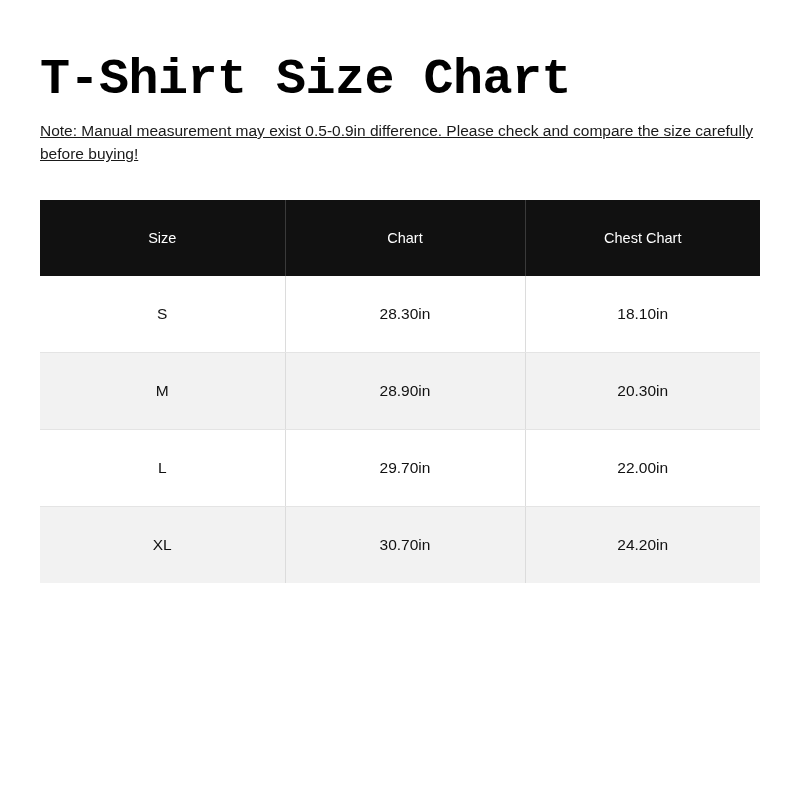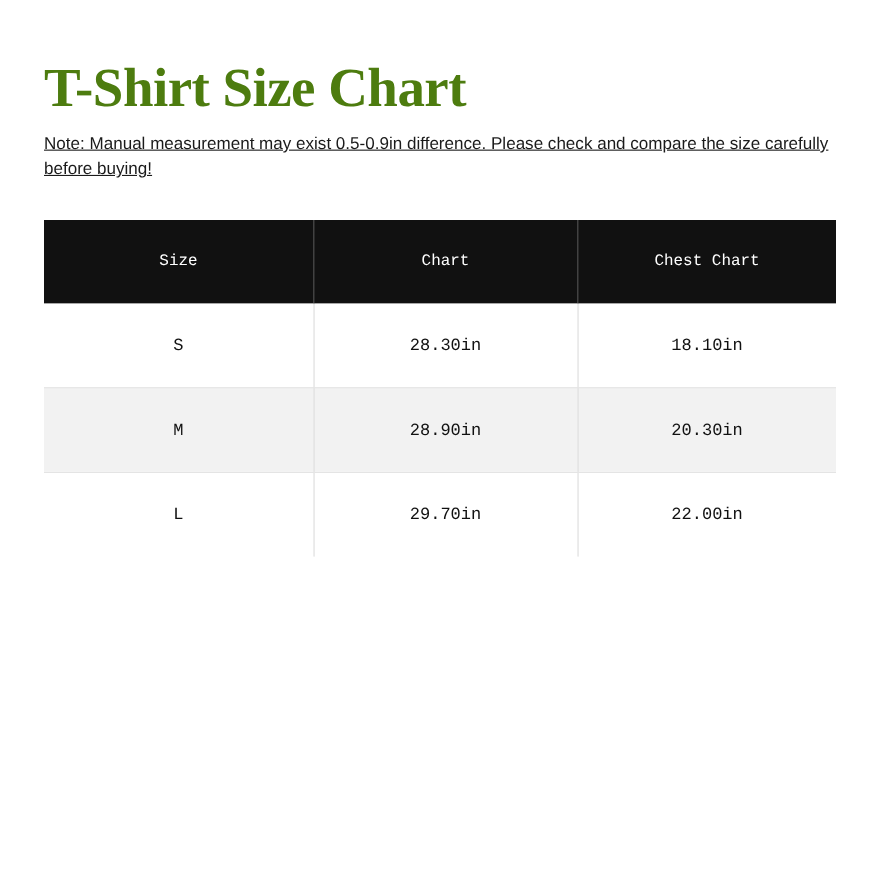--- a/index.html
+++ b/index.html
@@ -14,43 +14,42 @@
     color: #111111;
     overflow: hidden;
   }
   .page {
     box-sizing: border-box;
     width: 800px;
     height: 800px;
     padding: 52px 40px 0 40px;
   }
   .title {
-    font-family: Liberation Serif, serif;
+    font-family: Liberation Mono, monospace;
     font-size: 50px;
     font-weight: bold;
     letter-spacing: -0.5px;
     line-height: 1.1;
     margin: 0 0 12px 0;
-    color: #4d7c0f;
+    color: #000000;
   }
   .note {
     font-size: 15.5px;
     line-height: 1.5;
     color: #1a1a1a;
     max-width: 730px;
     margin: 0 0 34px 0;
     font-family: "Liberation Sans", sans-serif;
     text-decoration: underline;
   }
   table.size-chart {
     border-collapse: collapse;
     width: 720px;
     table-layout: fixed;
     margin-top: 6px;
-    font-family: Liberation Mono, monospace;
   }
   table.size-chart th {
     background: #111111;
     color: #ffffff;
     font-size: 14.5px;
     font-weight: normal;
     height: 76px;
     text-align: center;
     vertical-align: middle;
     border-right: 1px solid #3a3a3a;
@@ -114,15 +113,20 @@
       <tr>
         <td>M</td>
         <td>28.90in</td>
         <td>20.30in</td>
       </tr>
       <tr>
         <td>L</td>
         <td>29.70in</td>
         <td>22.00in</td>
       </tr>
+      <tr>
+        <td>XL</td>
+        <td>30.70in</td>
+        <td>24.20in</td>
+      </tr>
     </tbody>
   </table>
 </div>
 
 </body></html>

